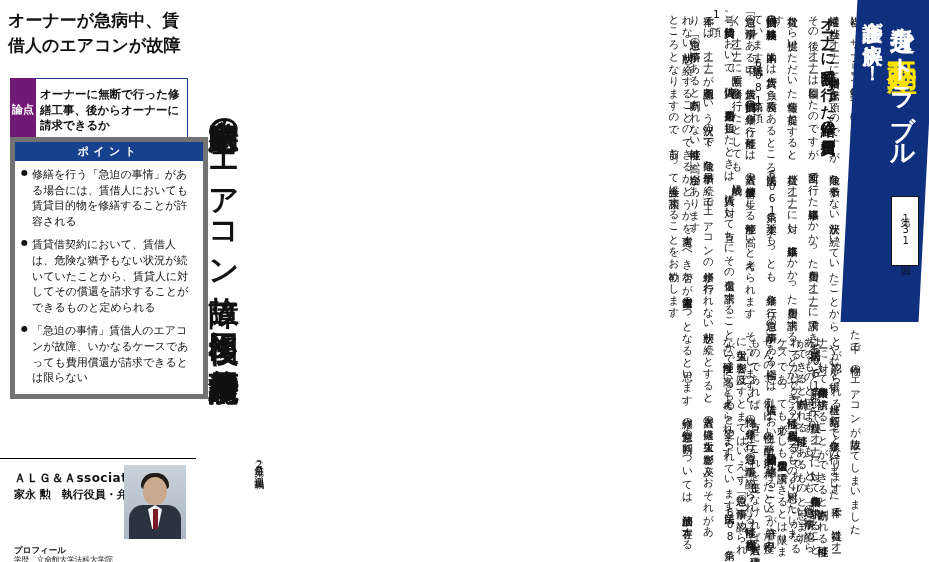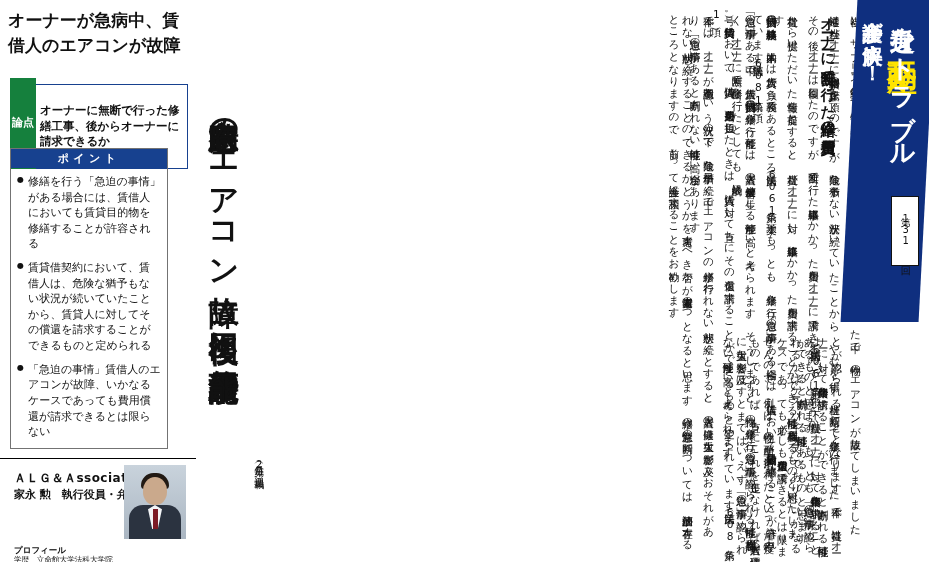--- a/index.html
+++ b/index.html
@@ -49,52 +49,51 @@
   }
   .ronten-row {
     position: absolute;
     left: 10px;
     top: 78px;
     width: 178px;
     display: flex;
     align-items: stretch;
   }
   .ronten-badge {
-    background: #15803d;
+    background: #701a75;
     color: #fff;
     font-size: 11px;
     font-weight: bold;
     width: 26px;
     display: flex;
     align-items: center;
     justify-content: center;
     text-align: center;
     line-height: 1.1;
     letter-spacing: 0;
     padding: 2px 0;
     font-family: "DejaVu Sans", "Liberation Sans", sans-serif;
   }
   .ronten-text {
     flex: 1;
     border: 1px solid #17418f;
     border-left: none;
     font-size: 11.5px;
     font-weight: bold;
     color: #111;
-    padding: 18px 4px;
+    padding: 8px 4px;
     line-height: 1.35;
     font-family: "DejaVu Sans", "Liberation Sans", sans-serif;
-    margin-top: 6px;
   }
   .point-box {
     position: absolute;
     left: 10px;
-    top: 148px;
-    width: 158px;
-    border: 1px solid #737373;
+    top: 137px;
+    width: 198px;
+    border: 5px solid #737373;
     box-sizing: border-box;
   }
   .point-head {
     background: #17418f;
     color: #fff;
     text-align: center;
     font-size: 11px;
     font-weight: bold;
     letter-spacing: 0.4em;
     padding: 2px 0;

